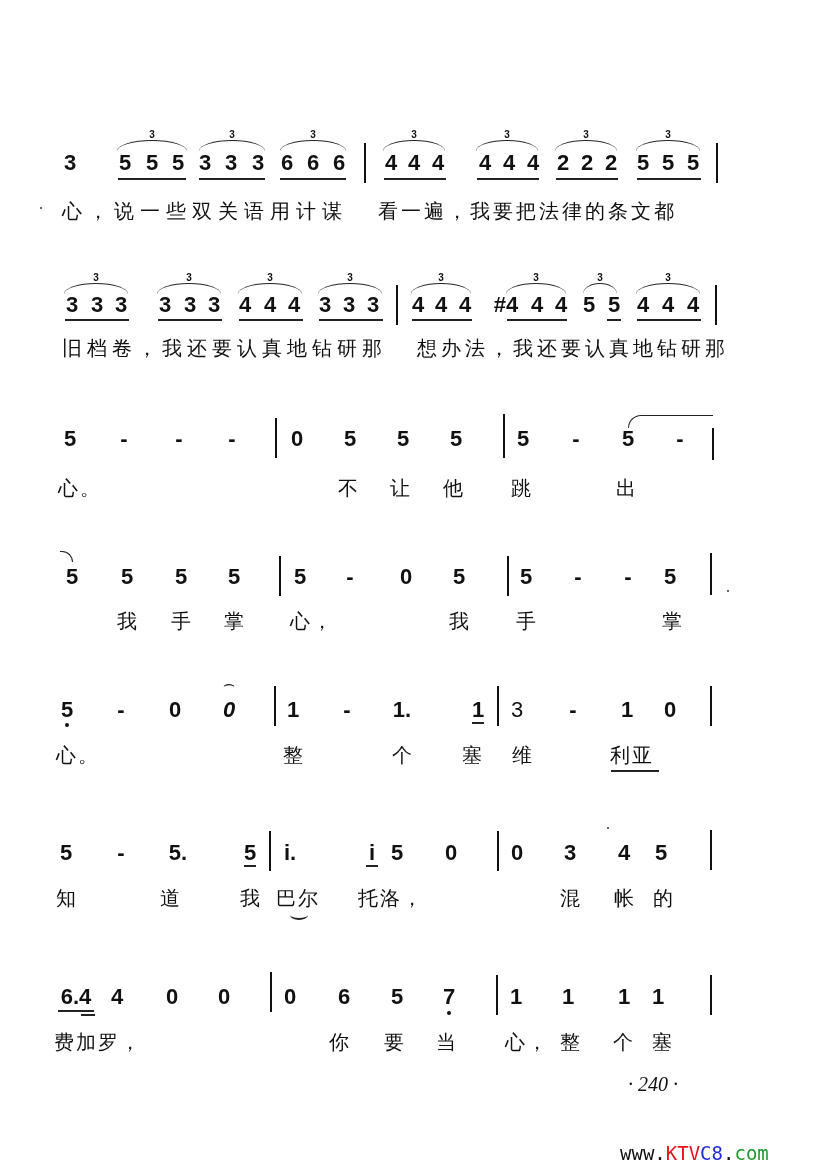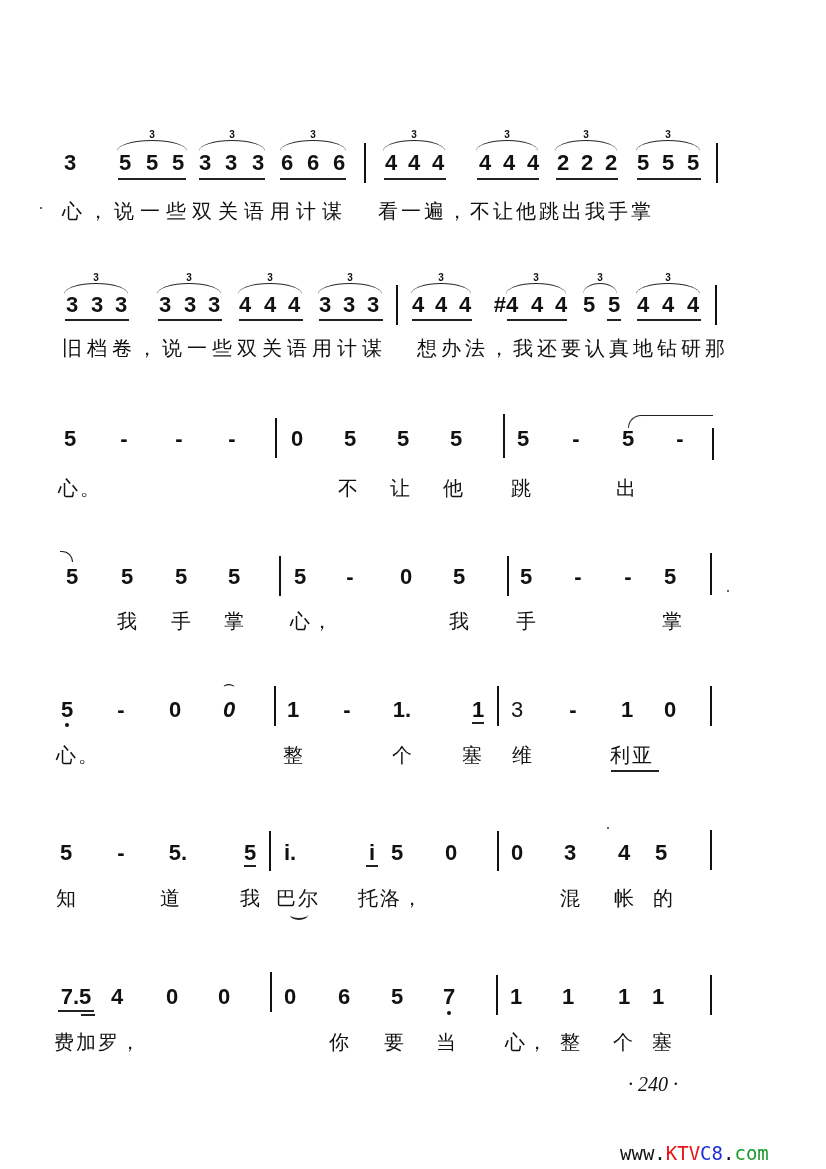--- a/index.html
+++ b/index.html
@@ -91,21 +91,21 @@
     <div class="trip" style="left:636px;top:140px;width:64px;">
         <span>3</span>
       </div>
     <span class="n" style="left:643px;top:151px;">5</span>
     <span class="n" style="left:668px;top:151px;">5</span>
     <span class="n" style="left:693px;top:151px;">5</span>
     <div class="ul" style="left:637px;top:178px;width:64px;"></div>
     <div class="bar" style="left:716px;top:143px;height:40px;"></div>
 
     <span class="ly" style="left:62px;top:199px;letter-spacing:6px;">心，说一些双关语用计谋</span>
-    <span class="ly" style="left:378px;top:199px;letter-spacing:3px;">看一遍，不让他跳出我手掌</span>
+    <span class="ly" style="left:378px;top:199px;letter-spacing:3px;">看一遍，我要把法律的条文都</span>
   </div>
 
   <div class="row" style="top:0;">
     <div class="trip" style="left:64px;top:283px;width:64px;">
         <span>3</span>
       </div>
     <span class="n" style="left:72px;top:293px;">3</span>
     <span class="n" style="left:97px;top:293px;">3</span>
     <span class="n" style="left:121px;top:293px;">3</span>
     <div class="ul" style="left:65px;top:319px;width:64px;"></div>
@@ -160,21 +160,21 @@
 
     <div class="trip" style="left:636px;top:283px;width:64px;">
         <span>3</span>
       </div>
     <span class="n" style="left:643px;top:293px;">4</span>
     <span class="n" style="left:668px;top:293px;">4</span>
     <span class="n" style="left:693px;top:293px;">4</span>
     <div class="ul" style="left:637px;top:319px;width:64px;"></div>
     <div class="bar" style="left:715px;top:285px;height:40px;"></div>
 
-    <span class="ly" style="left:62px;top:336px;letter-spacing:5px;">旧档卷，说一些双关语用计谋</span>
+    <span class="ly" style="left:62px;top:336px;letter-spacing:5px;">旧档卷，我还要认真地钻研那</span>
     <span class="ly" style="left:417px;top:336px;letter-spacing:4px;">想办法，我还要认真地钻研那</span>
   </div>
 
   <div class="row" style="top:0;">
     <span class="n" style="left:70px;top:427px;">5</span>
     <span class="n" style="left:124px;top:427px;">-</span>
     <span class="n" style="left:179px;top:427px;">-</span>
     <span class="n" style="left:232px;top:427px;">-</span>
     <div class="bar" style="left:275px;top:418px;height:40px;"></div>
     <span class="n" style="left:297px;top:427px;">0</span>
@@ -278,21 +278,21 @@
     <span class="ly" style="left:276px;top:886px;">巴尔</span>
     <div class="smile" style="left:290px;top:910px;"></div>
     <span class="ly" style="left:358px;top:886px;">托洛，</span>
     <span class="ly" style="left:560px;top:886px;">混</span>
     <span class="ly" style="left:614px;top:886px;">帐</span>
     <span class="ly" style="left:653px;top:886px;">的</span>
     <div class="speck" style="left:607px;top:827px;"></div>
   </div>
 
   <div class="row" style="top:0;">
-    <span class="n" style="left:76px;top:985px;">7.5</span>
+    <span class="n" style="left:76px;top:985px;">6.4</span>
     <div class="ul" style="left:58px;top:1010px;width:36px;"></div>
     <div class="ul" style="left:81px;top:1014px;width:14px;"></div>
     <span class="n" style="left:117px;top:985px;">4</span>
     <span class="n" style="left:172px;top:985px;">0</span>
     <span class="n" style="left:224px;top:985px;">0</span>
     <div class="bar" style="left:270px;top:972px;height:40px;"></div>
     <span class="n" style="left:290px;top:985px;">0</span>
     <span class="n" style="left:344px;top:985px;">6</span>
     <span class="n" style="left:397px;top:985px;">5</span>
     <span class="n" style="left:449px;top:985px;">7</span>

